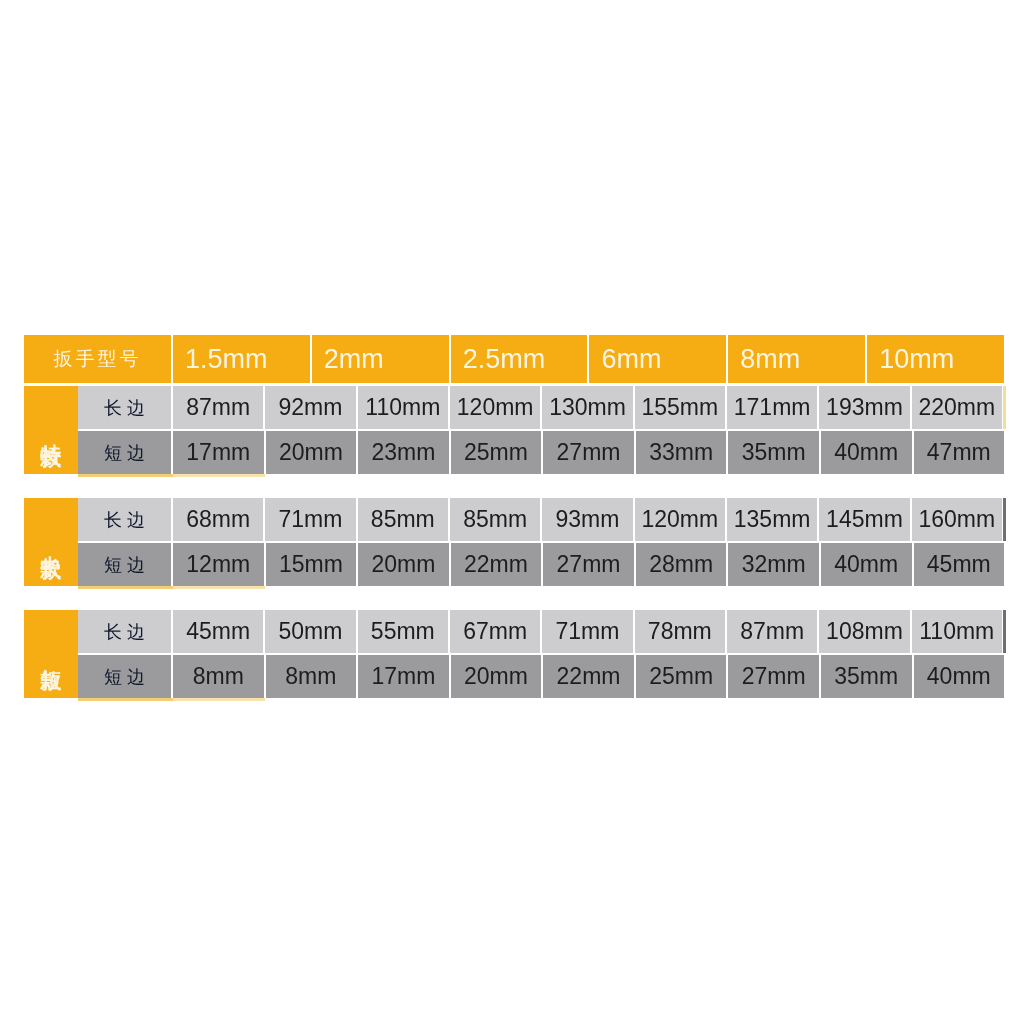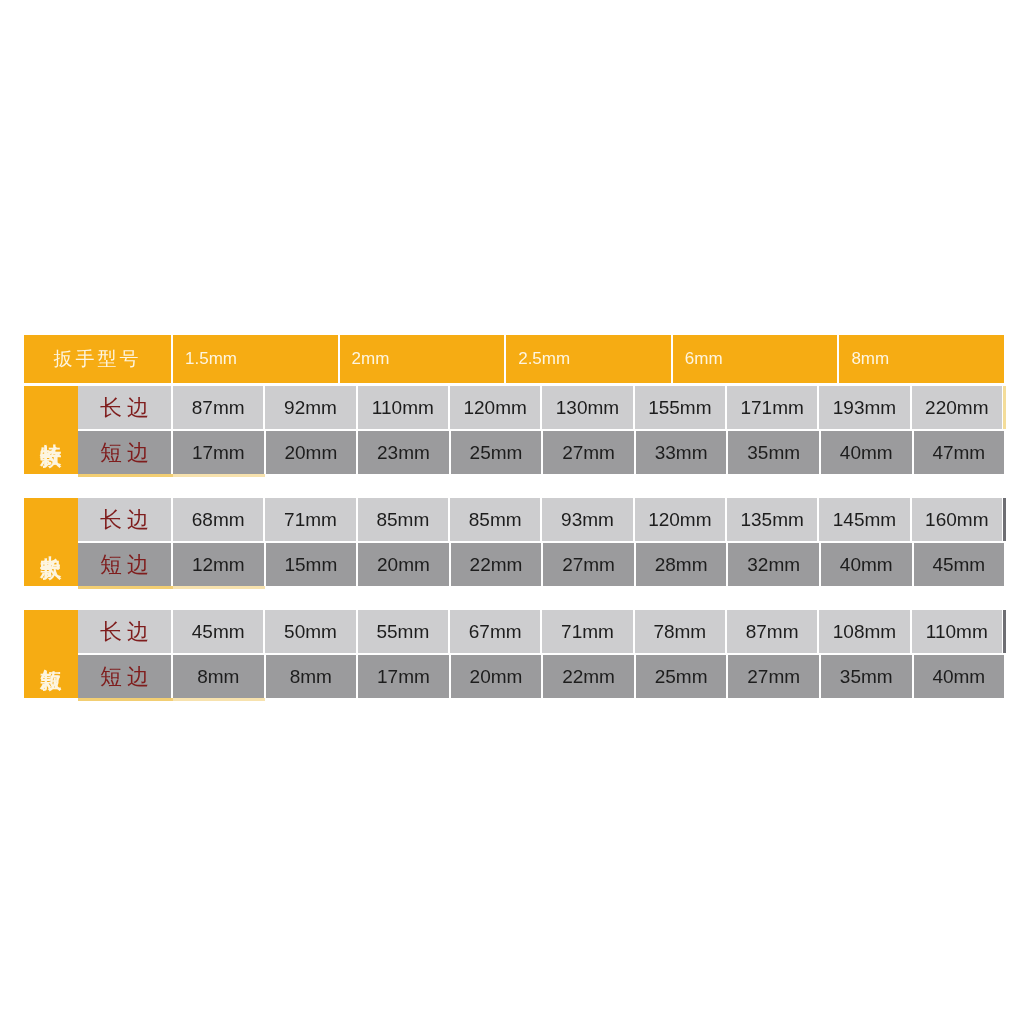--- a/index.html
+++ b/index.html
@@ -40,21 +40,21 @@
   }
 
   
   .header-strip {
     height: 48px;
     margin-bottom: 3px;
   }
   .hdr-cell {
     background: var(--accent, #f6ac13);
     color: #fdf5e0;
-    font-size: 17px;
+    font-size: 27px;
     line-height: 48px;
     height: 48px;
     box-sizing: border-box;
     border-right: 2px solid #ffffff;
     white-space: nowrap;
     overflow: hidden;
   }
   .hdr-cell:last-child { border-right: 0; }
 
   .hdr-model {
@@ -114,34 +114,34 @@
     position: relative;
   }
 
   .side-label {
     width: 95px;
     flex: 0 0 95px;
     box-sizing: border-box;
     display: flex;
     align-items: center;
     justify-content: center;
-    font-size: 22px;
-    color: #7f1d1d;
+    font-size: 18px;
+    color: #0f172a;
     letter-spacing: 5px;
     text-indent: 5px;
     border-right: 2px solid #ffffff;
   }
 
   .data-cell {
     flex: 1 1 0;
     box-sizing: border-box;
     display: flex;
     align-items: center;
     justify-content: center;
-    font-size: 19px;
+    font-size: 23px;
     color: #1d1d1d;
     border-right: 2px solid #ffffff;
     white-space: nowrap;
     overflow: hidden;
   }
   .data-cell:last-child { border-right: 0; }
 
   
   .tone-light .side-label,
   .tone-light .data-cell { background: #cdcdcf; }
@@ -191,20 +191,21 @@
 
   <div id="spec-table">
 
     <div class="row-strip header-strip">
       <div class="hdr-cell hdr-model">扳手型号</div>
       <div class="hdr-cell hdr-size">1.5mm</div>
       <div class="hdr-cell hdr-size">2mm</div>
       <div class="hdr-cell hdr-size">2.5mm</div>
       <div class="hdr-cell hdr-size">6mm</div>
       <div class="hdr-cell hdr-size">8mm</div>
+      <div class="hdr-cell hdr-size">10mm</div>
     </div>
 
     <div class="block">
       <div class="block-inner">
         <div class="block-label">
           <span class="vert">特长款</span>
         </div>
         <div class="block-rows">
 
           <div class="data-row tone-light">

